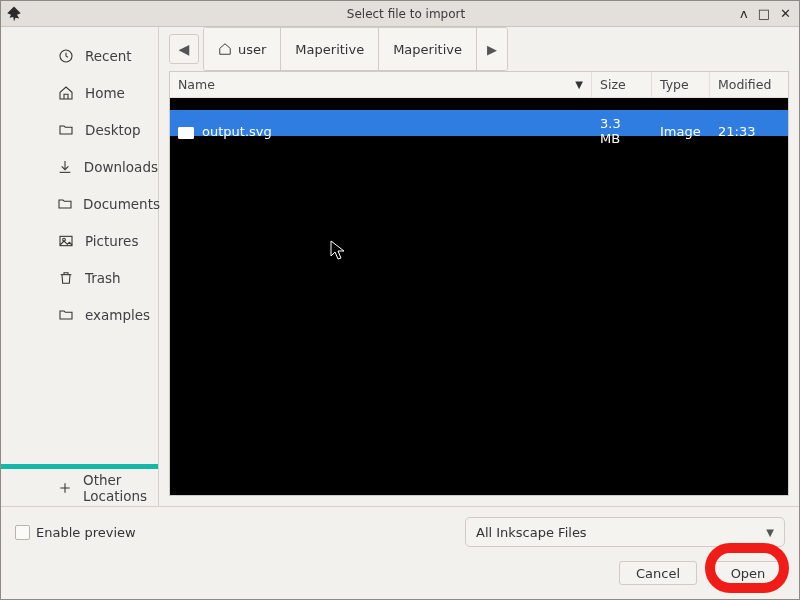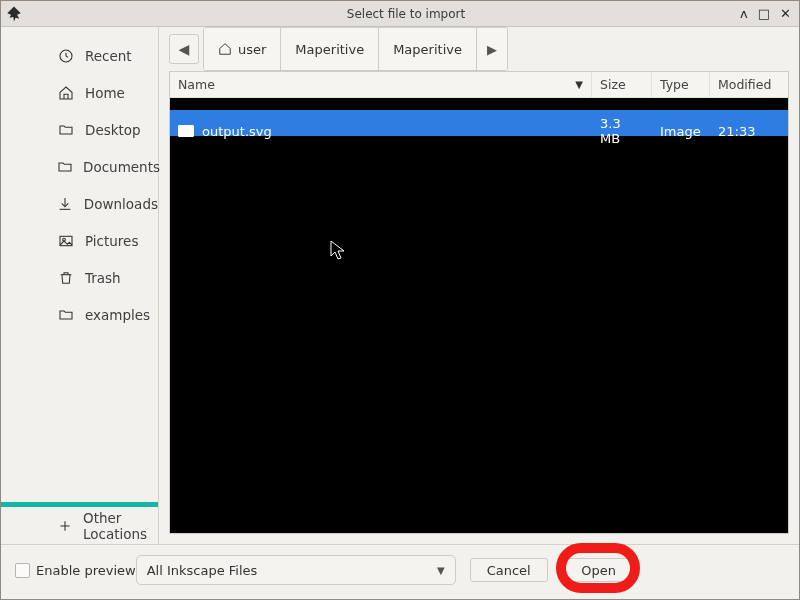--- a/index.html
+++ b/index.html
@@ -33,27 +33,27 @@
   .list-header .col { display:flex; align-items:center; padding:0 8px; border-right:1px solid #e3e0db; }
   .list-header .col:last-child { border-right:none; }
   .col-name { flex:1; }
   .col-size { width:60px; }
   .col-type { width:58px; }
   .col-mod  { width:78px; }
   .sort-ind { margin-left:auto; font-size:10px; color:#333; }
   .list-rows { flex:1; overflow:auto; }
   .row { height:26px; display:flex; align-items:center; font-size:13px; color:#222; }
   .row.selected { background:#2f7de1; color:#fff; }
-  .row .cell { padding:0 8px; display:flex; align-items:center; gap:8px;margin-top:16px; }
+  .row .cell { padding:0 8px; display:flex; align-items:flex-end; gap:8px;margin-top:16px; }
   .row .cell-name { flex:1; }
   .row .cell-size { width:60px; }
   .row .cell-type { width:58px; }
   .row .cell-mod  { width:78px; }
   .file-ic { width:16px; height:12px; background:#fff; border:1px solid #fff; border-radius:1px; display:inline-block; }
-  .lower { border-top:1px solid #d4d1cb; padding:10px 14px 14px 14px; display:flex; flex-direction:row; gap:14px; }
+  .lower { border-top:1px solid #d4d1cb; padding:10px 14px 14px 14px; display:flex; flex-direction:column; gap:14px; }
   .lower-row1 { display:flex; align-items:center; }
   .chk { display:flex; align-items:center; gap:6px; font-size:13px; color:#333; }
   .chk-box { width:15px; height:15px; border:1px solid #b8b5ae; border-radius:2px; background:#fafaf8; }
   .filter-select { margin-left:auto; width:320px; height:30px; border:1px solid #cfccc5; border-radius:5px; background:#f5f3f0; display:flex; align-items:center; padding:0 10px; font-size:13px; color:#333; cursor:pointer; }
   .filter-select .caret { margin-left:auto; font-size:10px; color:#555; }
   .lower-row2 { display:flex; justify-content:flex-end; gap:14px; align-items:center; position:relative; }
   .btn { height:24px; min-width:74px; padding:0 16px; border:1px solid #cfccc5; border-radius:3px; background:#f5f3f0; font-size:13px; color:#333; display:flex; align-items:center; justify-content:center; cursor:pointer; }
   .open-ring { position:absolute; right:-4px; bottom:-8px; width:84px; height:50px; border:10px solid #ef1c17; border-radius:26px; pointer-events:none; }
   .cursor { position:absolute; left:330px; top:240px; pointer-events:none; }
   .cursor svg { width:16px; height:22px; }
@@ -104,34 +104,34 @@
               <span class="ic">
                 <svg viewBox="0 0 24 24">
                   <path d="M3 6h6l2 2h10v10H3z"></path>
                 </svg>
               </span>
               <span>Desktop</span>
             </div>
             <div class="sidebar-item">
               <span class="ic">
                 <svg viewBox="0 0 24 24">
-                  <path d="M3 6h6l2 2h10v10H3z"></path>
-                </svg>
-              </span>
-              <span>Documents</span>
-            </div>
-            <div class="sidebar-item">
-              <span class="ic">
-                <svg viewBox="0 0 24 24">
                   <path d="M12 3v12"></path>
                   <path d="M7 11l5 5 5-5"></path>
                   <path d="M4 20h16"></path>
                 </svg>
               </span>
               <span>Downloads</span>
+            </div>
+            <div class="sidebar-item">
+              <span class="ic">
+                <svg viewBox="0 0 24 24">
+                  <path d="M3 6h6l2 2h10v10H3z"></path>
+                </svg>
+              </span>
+              <span>Documents</span>
             </div>
             <div class="sidebar-item">
               <span class="ic">
                 <svg viewBox="0 0 24 24">
                   <rect x="3" y="5" width="18" height="14"></rect>
                   <circle cx="9" cy="10" r="2"></circle>
                   <path d="M3 18l6-6 5 5 3-3 4 4"></path>
                 </svg>
               </span>
               <span>Pictures</span>

